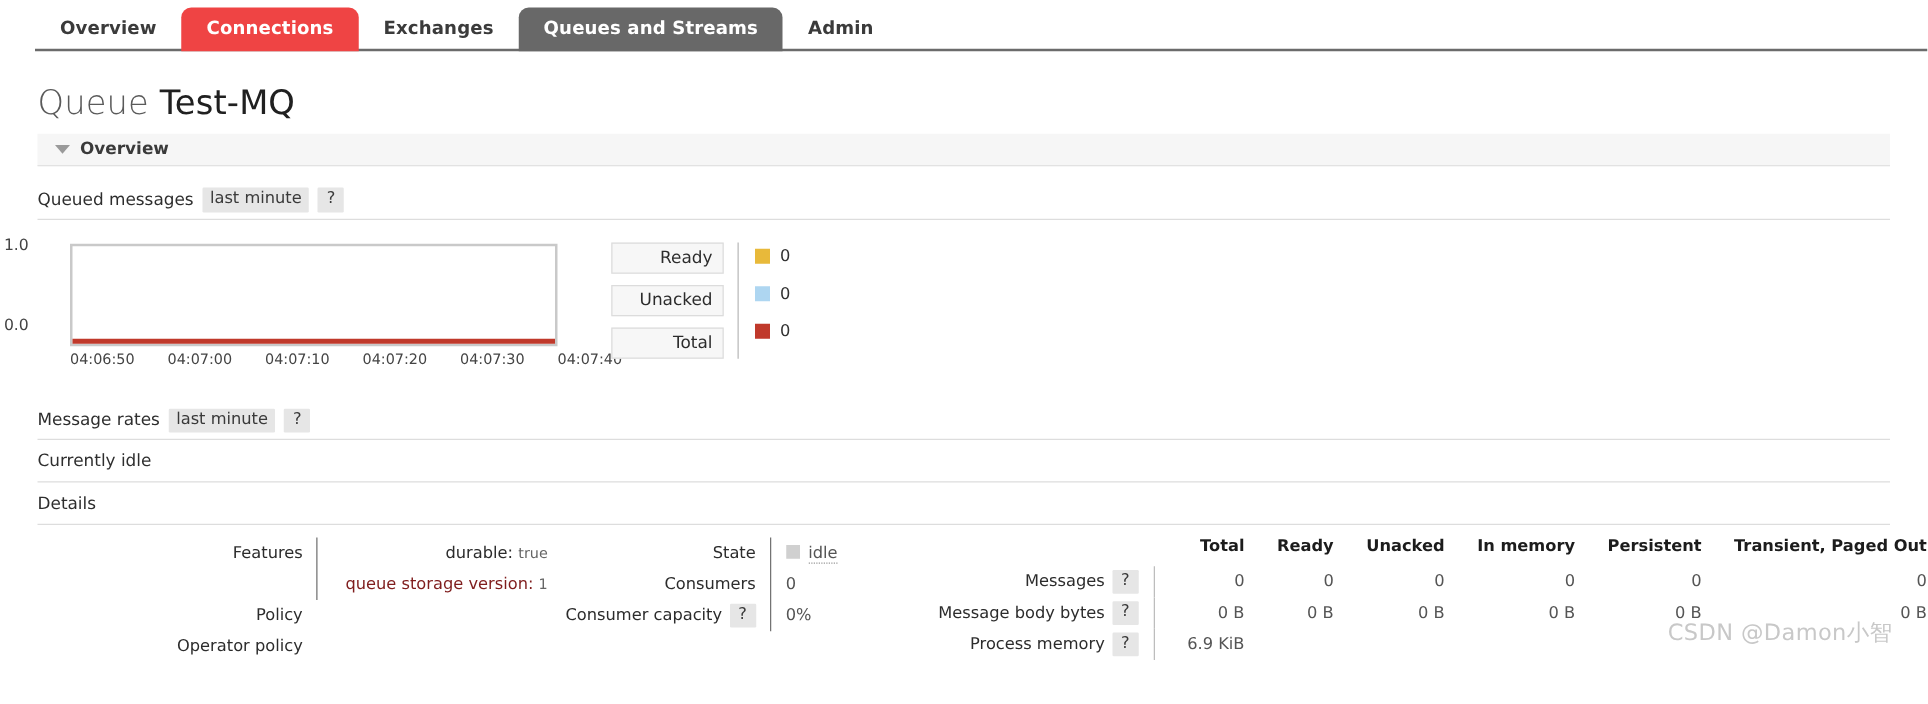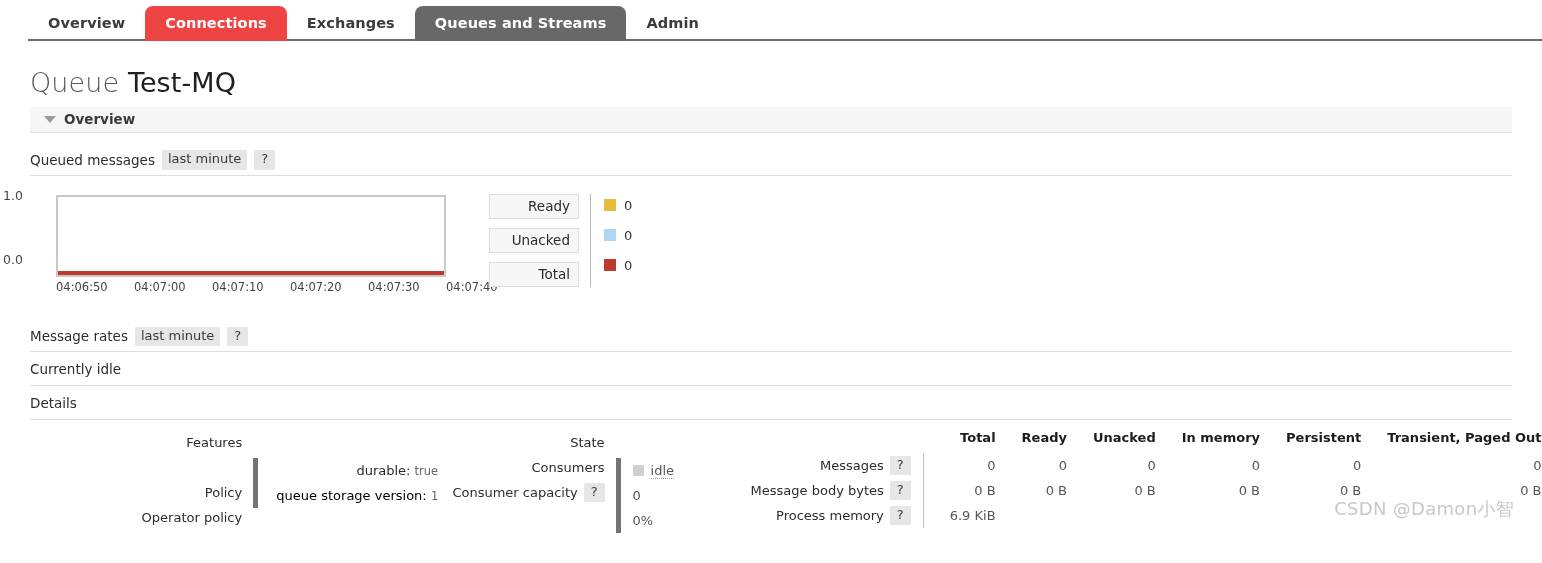--- a/index.html
+++ b/index.html
@@ -190,24 +190,23 @@
     align-items: flex-start;
     font-size: 13px;
     color: #2c2c2c;
   }
   .dgroup { display: flex; align-items: flex-start; }
   .dlabels {
     text-align: right;
     padding-right: 11px;
   }
   .dvals {
-    border-left: 5px solid #737373;
+    border-left: 1px solid #737373;
     padding-left: 12px;
     min-height: 40px;
-    margin-top: 28px;
   }
   .drow { height: 25px; line-height: 25px; white-space: nowrap; }
   .drow.blank { height: 25px; }
   .dlabels .drow { color: #2c2c2c; }
   .dvals .drow { color: #555555; }
   .lbl-help { display: inline-flex; align-items: center; gap: 6px; justify-content: flex-end; }
 
   .state-sq {
     width: 11px; height: 11px;
     background: #d0d0d0;
@@ -339,21 +338,21 @@
 
     <div class="dgroup" style="width:450px">
       <div class="dlabels" style="flex:1">
           <div class="drow">Features</div>
           <div class="drow blank"></div>
           <div class="drow">Policy</div>
           <div class="drow">Operator policy</div>
         </div>
       <div class="dvals" style="width:185px">
           <div class="drow" style="text-align: right;"><span style="color: rgb(44, 44, 44);">durable: </span><span style="color: rgb(102, 102, 102); font-size: 11.5px;">true</span></div>
-          <div class="drow" style="text-align: right;"><span style="color: #000000;">queue storage version: </span><span style="color: rgb(102, 102, 102); font-size: 11.5px;">1</span></div>
+          <div class="drow" style="text-align: right;"><span style="color: #7f1d1d;">queue storage version: </span><span style="color: rgb(102, 102, 102); font-size: 11.5px;">1</span></div>
         </div>
     </div>
 
     <div class="dgroup" style="width:290px">
       <div class="dlabels" style="flex:1">
           <div class="drow"><span class="lbl-help">
               <span>State</span>
             </span></div>
           <div class="drow"><span class="lbl-help">
               <span>Consumers</span>

